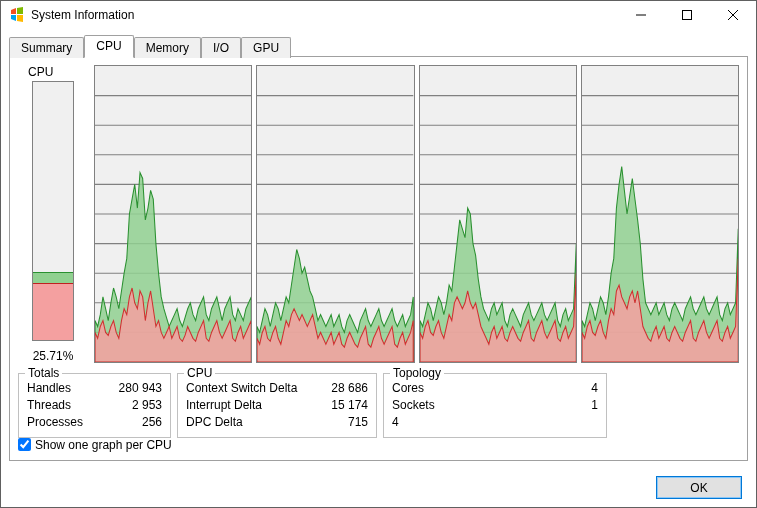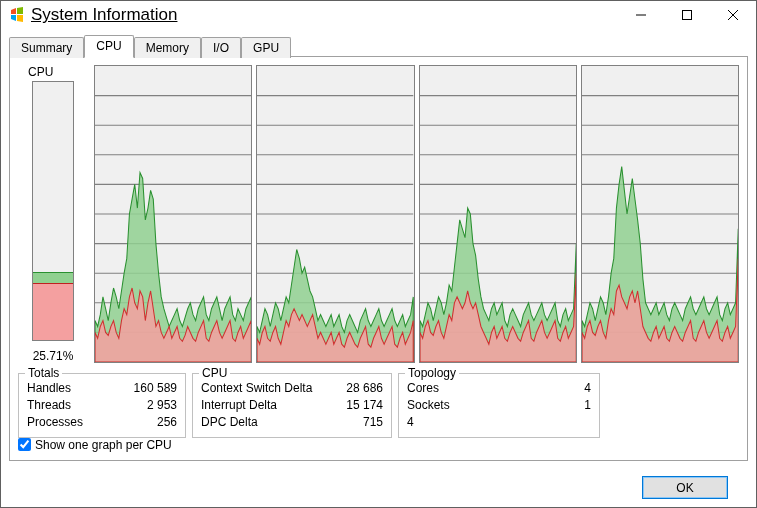--- a/index.html
+++ b/index.html
@@ -26,22 +26,21 @@
     align-items: center;
     padding: 0 0 0 8px;
     background: #fff;
   }
   .titlebar .app-icon {
     width: 16px; height: 16px;
     margin-right: 6px;
   }
   .titlebar .title {
     flex: 1;
-    font-size: 17px;
-    text-decoration: underline;
+    font-size: 12px;
   }
   .win-controls {
     display: flex;
     height: 100%;
   }
   .win-btn {
     width: 46px;
     display: flex;
     align-items: center;
     justify-content: center;
@@ -152,35 +151,35 @@
   }
   .fieldset .legend {
     position: absolute;
     top: -8px;
     left: 6px;
     background: #fff;
     padding: 0 3px;
     font-size: 12px;
   }
   .kv { display: flex; justify-content: space-between; line-height: 17px; }
-  .fs-totals { width: 168px; }
+  .fs-totals { width: 153px; }
   .fs-cpu { width: 200px; }
-  .fs-topo { width: 202px; }
+  .fs-topo { width: 224px; }
   .checkbox-row {
     display: flex;
     align-items: center;
     gap: 4px;
   }
   .checkbox-row input { margin: 0; }
   .footer {
     height: 40px;
     display: flex;
     align-items: center;
     justify-content: flex-end;
-    padding: 0 28px;
+    padding: 0 14px;
   }
   .ok-btn {
     width: 86px;
     height: 23px;
     border: 1px solid #0078d7;
     background: #e1e1e1;
     font-size: 12px;
     box-shadow: inset 0 0 0 1px #8cc7f7;
   }
 </style>
@@ -299,21 +298,21 @@
                 <path d="M 0 270 L 0 243 L 2.542372881355932 248.4 L 5.084745762711864 237.6 L 7.627118644067796 232.2 L 10.169491525423728 243 L 12.711864406779661 245.7 L 15.254237288135592 237.6 L 17.796610169491526 232.2 L 20.338983050847457 243 L 22.881355932203387 248.4 L 25.423728813559322 232.2 L 27.966101694915253 221.4 L 30.508474576271183 226.8 L 33.050847457627114 205.2 L 35.59322033898305 199.8 L 38.13559322033898 210.6 L 40.67796610169491 216 L 43.220338983050844 221.4 L 45.762711864406775 210.6 L 48.30508474576271 205.2 L 50.847457627118644 216 L 53.389830508474574 205.2 L 55.932203389830505 221.4 L 58.474576271186436 237.6 L 61.01694915254237 243 L 63.559322033898304 248.4 L 66.10169491525423 251.1 L 68.64406779661017 243 L 71.1864406779661 237.6 L 73.72881355932203 248.4 L 76.27118644067797 243 L 78.8135593220339 237.6 L 81.35593220338983 248.4 L 83.89830508474576 251.1 L 86.44067796610169 243 L 88.98305084745762 237.6 L 91.52542372881355 243 L 94.06779661016948 248.4 L 96.61016949152543 251.1 L 99.15254237288136 243 L 101.69491525423729 237.6 L 104.23728813559322 232.2 L 106.77966101694915 248.4 L 109.32203389830508 251.1 L 111.86440677966101 243 L 114.40677966101694 237.6 L 116.94915254237287 232.2 L 119.4915254237288 243 L 122.03389830508473 248.4 L 124.57627118644068 243 L 127.11864406779661 237.6 L 129.66101694915253 232.2 L 132.20338983050846 248.4 L 134.7457627118644 251.1 L 137.28813559322035 243 L 139.83050847457628 237.6 L 142.3728813559322 248.4 L 144.91525423728814 243 L 147.45762711864407 237.6 L 150 175.5 L 150 270 Z" fill="#f4a0a0" fill-opacity="0.85" stroke="#d03030" stroke-width="1"></path>
               </svg></div>
         </div>
       </div>
 
       <div class="stats-row">
         <div class="fieldset fs-totals">
           <div class="legend">Totals</div>
           <div class="kv">
               <span>Handles</span>
-              <span>160 589</span>
+              <span>280 943</span>
             </div>
           <div class="kv">
               <span>Threads</span>
               <span>2 953</span>
             </div>
           <div class="kv">
               <span>Processes</span>
               <span>256</span>
             </div>
         </div>

